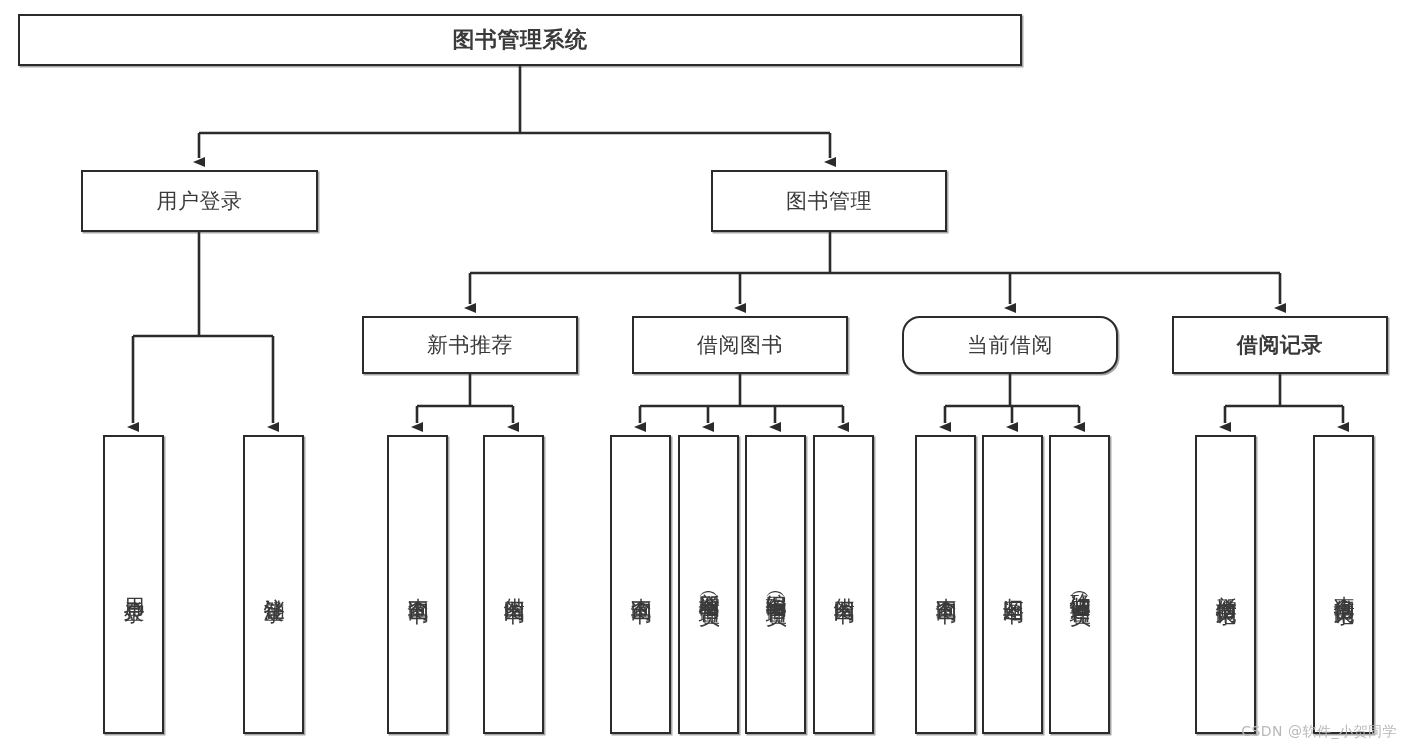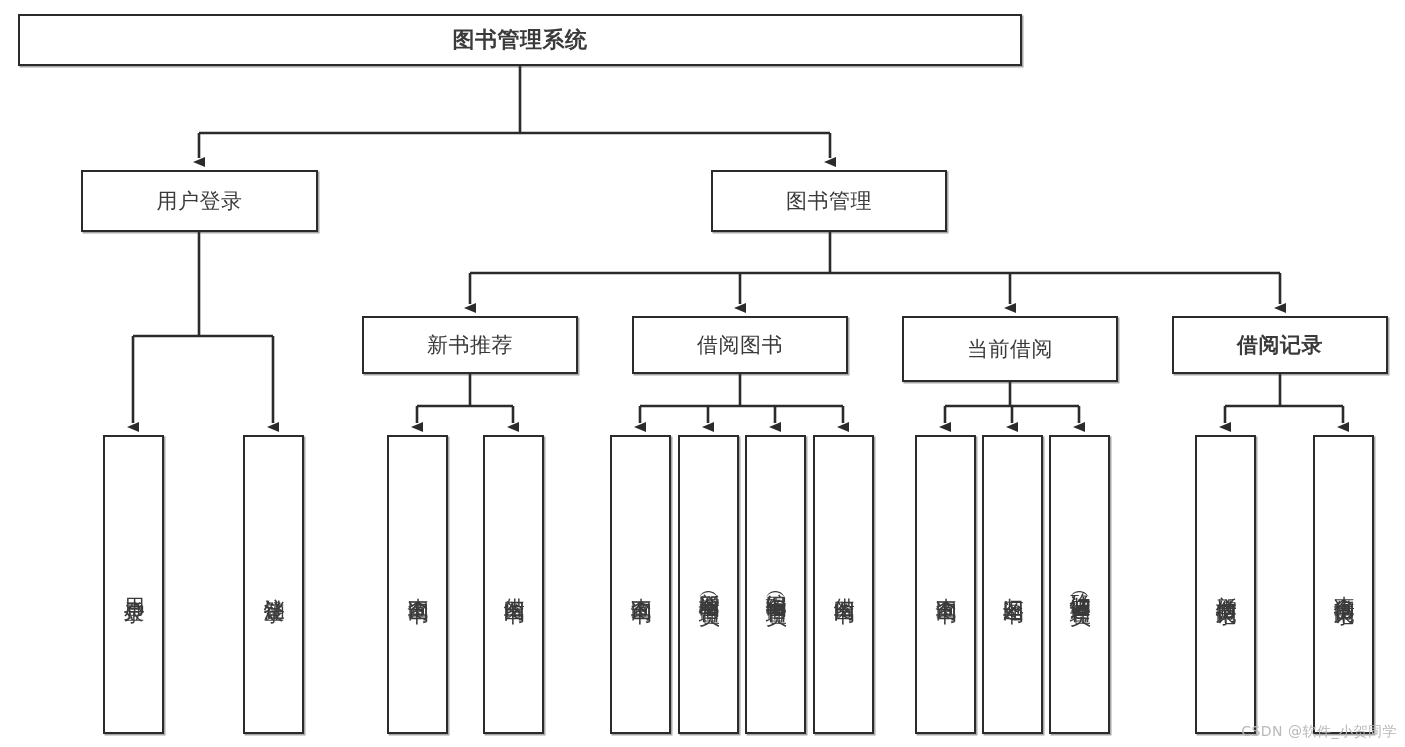--- a/index.html
+++ b/index.html
@@ -145,21 +145,21 @@
   <div class="node-box level3" style="left:362px; top:316px; width:216px; height:58px;">
     <span class="node-label">新书推荐</span>
   </div>
 
   <div class="node-box level2" style="left:711px; top:170px; width:236px; height:62px;">
     <span class="node-label">图书管理</span>
   </div>
   <div class="node-box level3" style="left:632px; top:316px; width:216px; height:58px;">
     <span class="node-label">借阅图书</span>
   </div>
-  <div class="node-box level3" style="left:902px; top:316px; width:216px; height:66px;">
+  <div class="node-box level3" style="left:902px; top:316px; width:216px; height:58px;border-radius:18px;">
     <span class="node-label">当前借阅</span>
   </div>
   <div class="node-box level3" style="left:1172px; top:316px; width:216px; height:58px;font-weight:bold;">
     <span class="node-label">借阅记录</span>
   </div>
 
   <div class="node-box leaf" style="left:103px; top:435px; width:61px; height:299px;">
     <span class="node-label">用户登录</span>
   </div>
   <div class="node-box leaf" style="left:243px; top:435px; width:61px; height:299px;">

